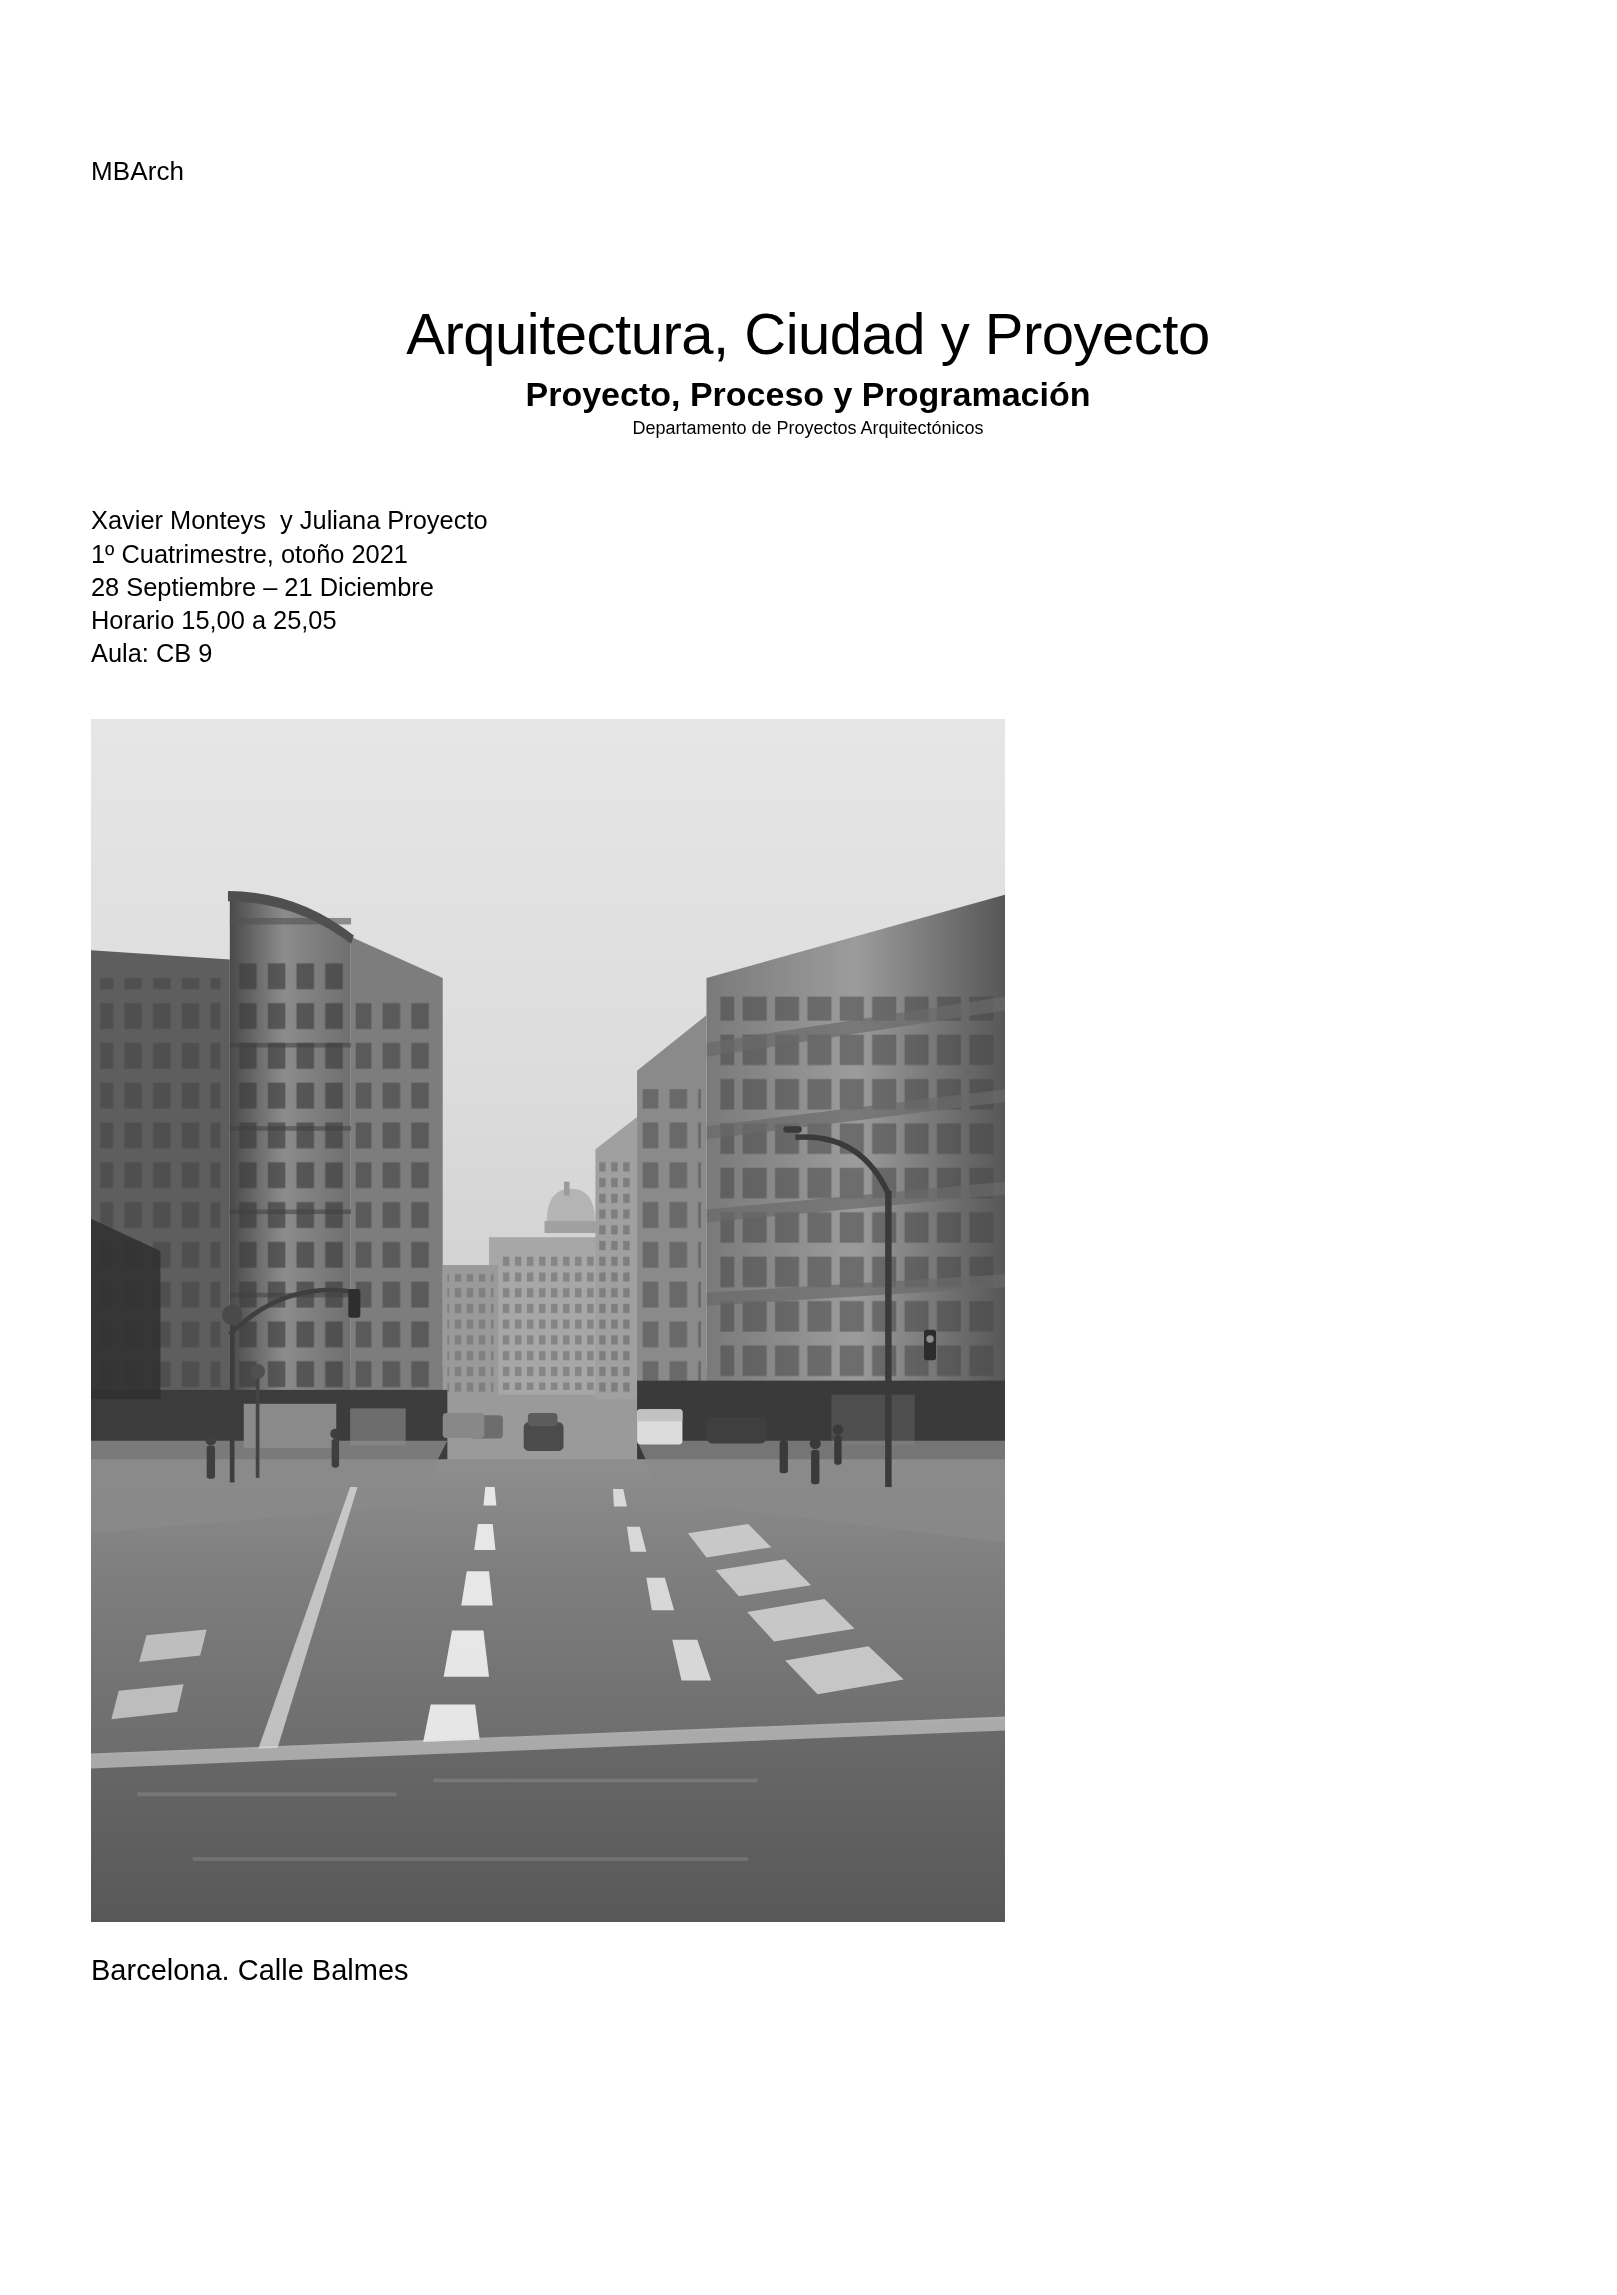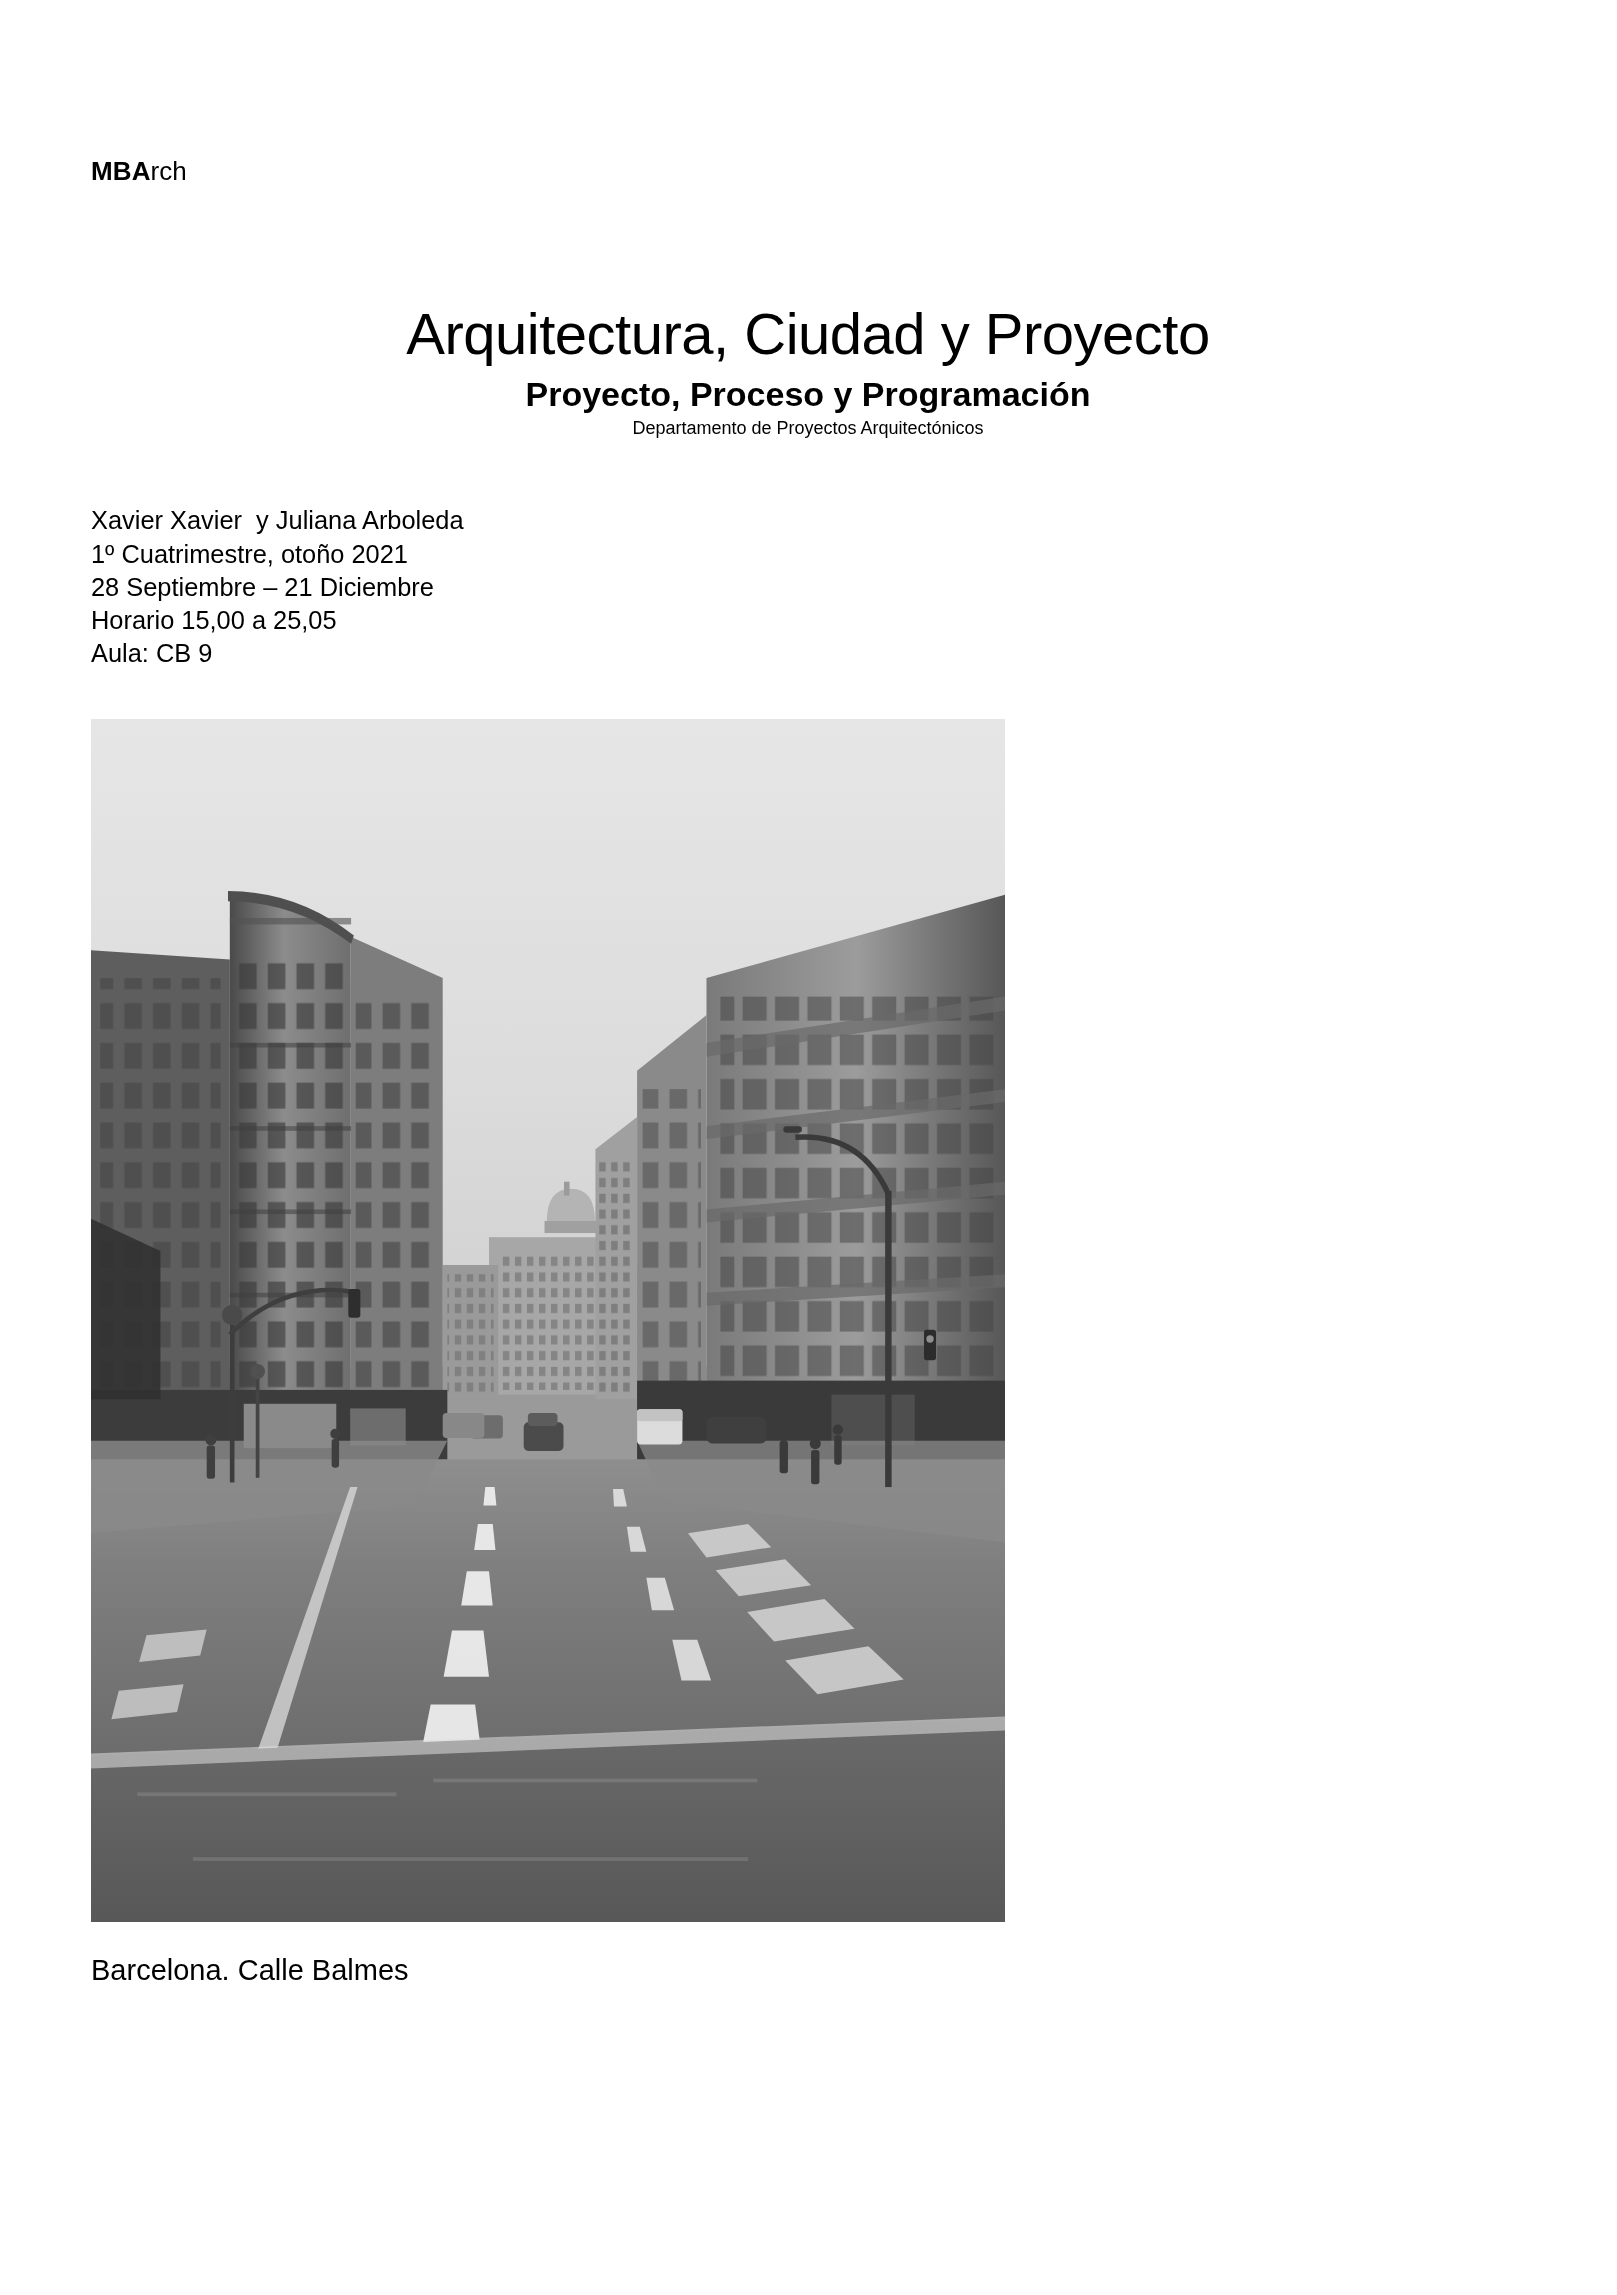--- a/index.html
+++ b/index.html
@@ -30,21 +30,21 @@
   }
 
   
   .brand {
     font-size: 26px;
     line-height: 1.1;
     letter-spacing: 0.1px;
     margin: 0 0 0 0;
   }
   .brand .brand-strong {
-    font-weight: bold;
+    font-weight: normal;
   }
   .brand .brand-rest {
     font-weight: normal;
     margin-top: 12px;
   }
 
   
   .title-block {
     margin-top: 116px;
     text-align: center;
@@ -112,21 +112,21 @@
       <span class="brand-strong">MBA</span><span class="brand-rest">rch</span>
     </div>
 
     <div class="title-block">
       <h1 class="doc-title">Arquitectura, Ciudad y Proyecto</h1>
       <div class="doc-subtitle">Proyecto, Proceso y Programación</div>
       <div class="doc-department">Departamento de Proyectos Arquitectónicos</div>
     </div>
 
     <div class="meta-block">
-      <div class="meta-line">Xavier Xavier  y Juliana Arboleda</div>
+      <div class="meta-line">Xavier Monteys  y Juliana Proyecto</div>
       <div class="meta-line">1º Cuatrimestre, otoño 2021</div>
       <div class="meta-line">28 Septiembre – 21 Diciembre</div>
       <div class="meta-line">Horario 15,00 a 25,05</div>
       <div class="meta-line">Aula: CB 9</div>
     </div>
 
     <div class="figure">
       <div class="photo-frame">
         <svg width="914" height="1203" viewBox="0 0 1975 2600" preserveAspectRatio="none" role="img">
           <defs>

